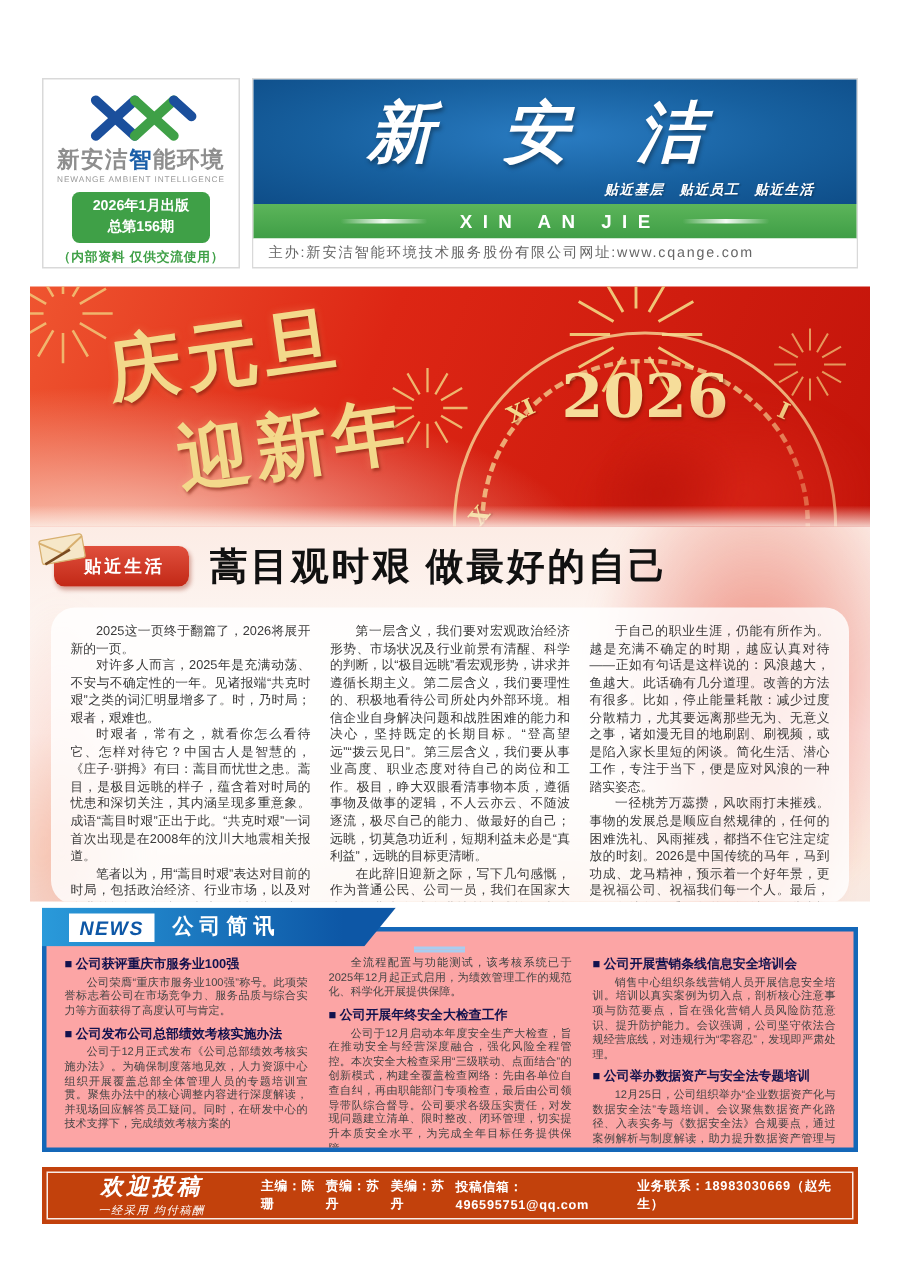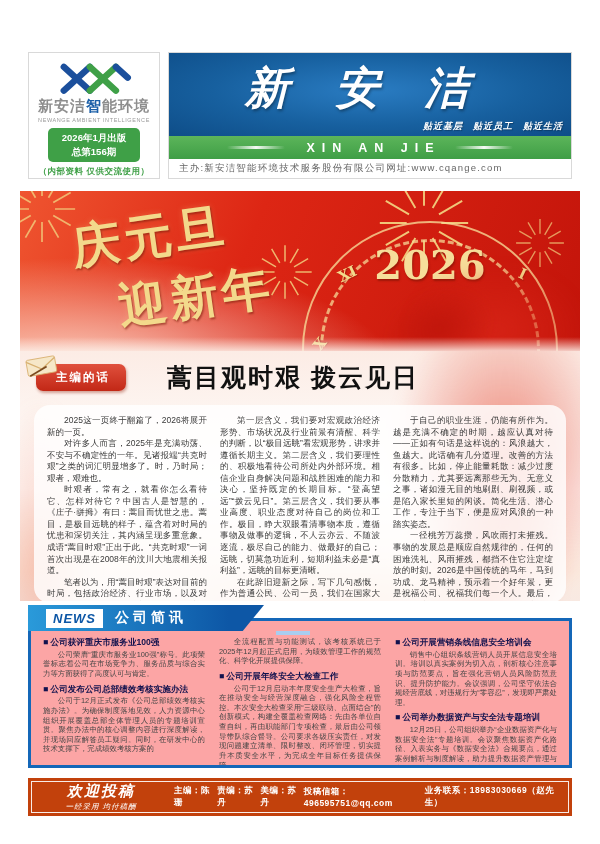--- a/index.html
+++ b/index.html
@@ -30,21 +30,21 @@
     height:83px; position:relative;
     background:radial-gradient(ellipse at 50% 45%, #2a7cc2 0%, #17609f 55%, #0e4d88 100%);
   }
   .paper-title{
     position:absolute; left:50%; top:6px; transform:translateX(-50%);
     color:#fff; font-family:"DejaVu Serif", serif; font-style:italic; font-weight:bold;
     font-size:44px; letter-spacing:46px; margin-right:-46px; white-space:nowrap; text-indent:20px;
     text-shadow:1px 2px 3px rgba(0,0,0,.35);
   }
   .paper-slogan{
-    position:absolute; right:8px; bottom:3px; color:#fff; font-size:9px;
+    position:absolute; right:28px; bottom:3px; color:#fff; font-size:9px;
     font-style:italic; font-weight:bold; letter-spacing:1px; text-shadow:1px 1px 1px rgba(0,0,0,.3);
   }
   .title-green{
     height:23px; background:linear-gradient(180deg,#5cb55a 0%,#3f9e46 100%);
     display:flex; align-items:center; justify-content:center; gap:14px;
   }
   .green-dash{ width:58px; height:3px; border-radius:2px;
     background:linear-gradient(90deg, rgba(255,255,255,0) 0%, rgba(255,255,255,.95) 50%, rgba(255,255,255,0) 100%);}
   .pinyin{ color:#fff; font-size:12.5px; font-weight:bold; letter-spacing:7px; text-indent:7px;}
   .title-info{
@@ -236,23 +236,23 @@
     <div class="blob ed-blob3"></div>
     <div class="blob ed-blob4"></div>
 
     <div class="ed-head">
       <div class="badge">
         <svg class="badge-envelope" width="34" height="26" viewBox="0 0 40 30">
           <rect x="3" y="8" width="34" height="19" rx="2" fill="#f6e7c8" stroke="#d8b070"></rect>
           <path d="M3,10 L20,21 L37,10" fill="none" stroke="#d8b070" stroke-width="1.5"></path>
           <path d="M5,27 L26,19" stroke="#7a4a20" stroke-width="2"></path>
         </svg>
-        <span>主编的话</span>
-      </div>
-      <div class="ed-title">蒿目观时艰 拨云见日</div>
+        <span>贴近生活</span>
+      </div>
+      <div class="ed-title">蒿目观时艰 做最好的自己</div>
     </div>
 
     <div class="panel">
       <div class="col">
         <p>2025这一页终于翻篇了，2026将展开新的一页。</p>
         <p>对许多人而言，2025年是充满动荡、不安与不确定性的一年。见诸报端“共克时艰”之类的词汇明显增多了。时，乃时局；艰者，艰难也。</p>
         <p>时艰者，常有之，就看你怎么看待它、怎样对待它？中国古人是智慧的，《庄子·骈拇》有曰：蒿目而忧世之患。蒿目，是极目远眺的样子，蕴含着对时局的忧患和深切关注，其内涵呈现多重意象。成语“蒿目时艰”正出于此。“共克时艰”一词首次出现是在2008年的汶川大地震相关报道。</p>
         <p>笔者以为，用“蒿目时艰”表达对目前的时局，包括政治经济、行业市场，以及对企业的认识、行为、态度更贴切些。这里面包含几层含义：</p>
       </div>
       <div class="col">

